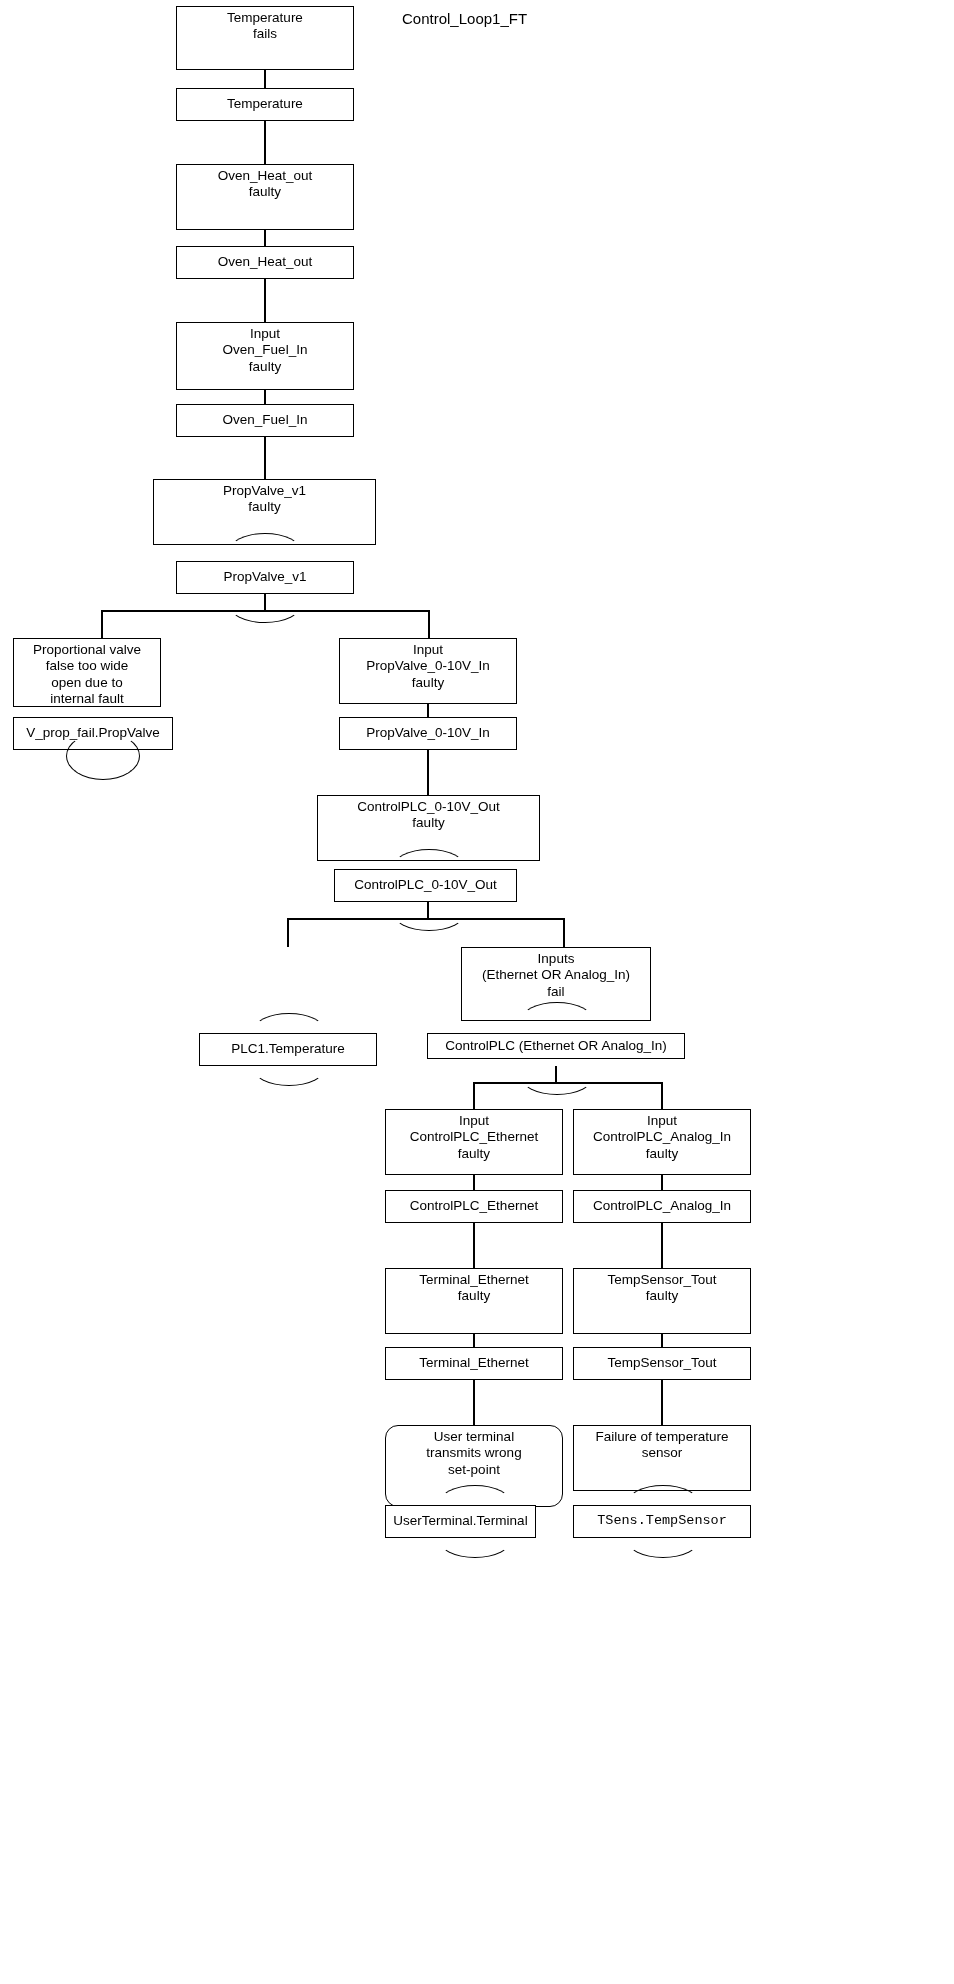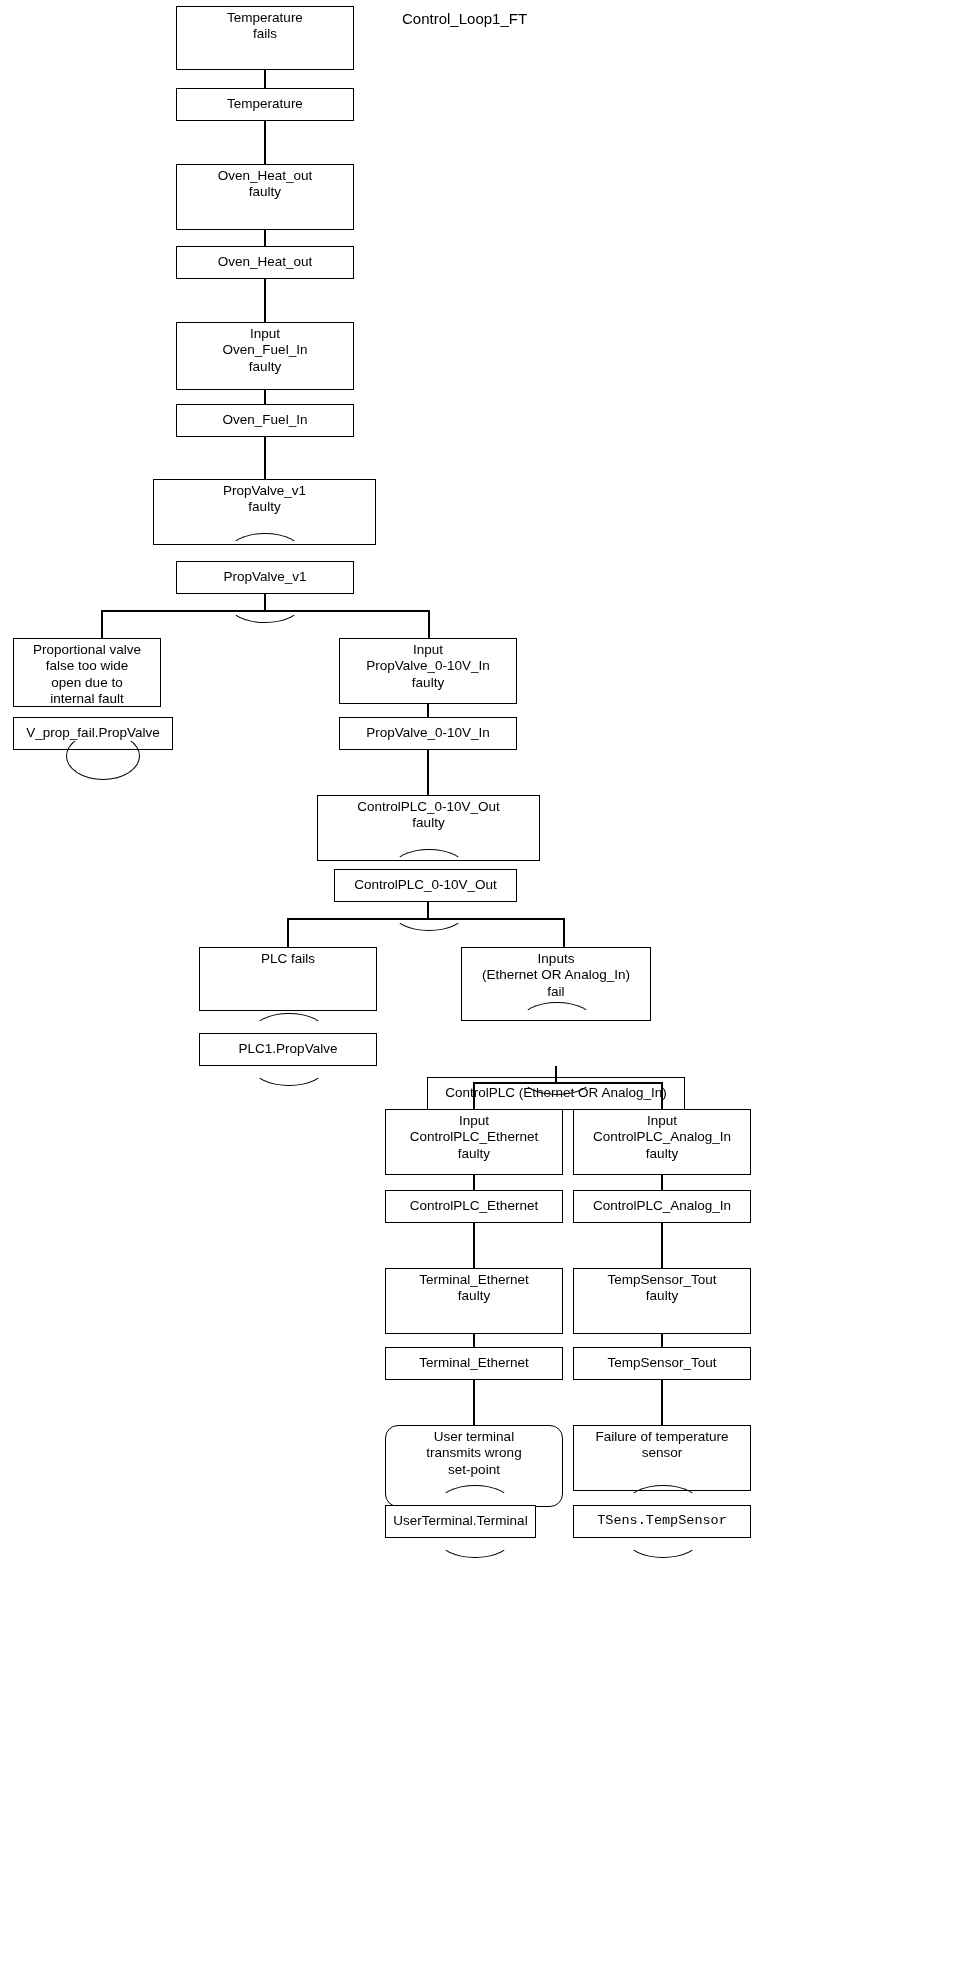--- a/index.html
+++ b/index.html
@@ -138,34 +138,33 @@
 
   <div class="node center" style="left:334px; top:869px; width:183px; height:33px;">ControlPLC_0-10V_Out</div>
 
   <div class="arc" style="left:392px; top:893px; width:72px; height:36px;"></div>
 
   <div class="edge vline" style="left:427px; top:902px; width:2px; height:16px;"></div>
   <div class="edge hline" style="left:287px; top:918px; width:278px; height:2px;"></div>
   <div class="edge vline" style="left:287px; top:918px; width:2px; height:29px;"></div>
   <div class="edge vline" style="left:563px; top:918px; width:2px; height:29px;"></div>
 
-  <div class="node" style="left:199px; top:947px; width:178px; height:64px;">PLC fails</div>
-
-  <div class="node center" style="left:199px; top:1033px; width:178px; height:33px;">PLC1.PropValve</div>
+
+  <div class="node center" style="left:199px; top:1033px; width:178px; height:33px;">PLC1.Temperature</div>
 
   <div class="arc" style="left:252px; top:1013px; width:72px; height:36px; border-bottom-color:transparent; border-top-color:#000;"></div>
   <div class="arc" style="left:252px; top:1048px; width:72px; height:36px;"></div>
 
   <div class="node" style="left:461px; top:947px; width:190px; height:74px;">Inputs
 (Ethernet OR Analog_In)
 fail</div>
 
   <div class="arc-up" style="left:520px; top:1002px; width:72px; height:36px;"></div>
 
-  <div class="node center" style="left:427px; top:1033px; width:258px; height:33px;margin-top:44px;">ControlPLC (Ethernet OR Analog_In)</div>
+  <div class="node center" style="left:427px; top:1033px; width:258px; height:26px;">ControlPLC (Ethernet OR Analog_In)</div>
 
   <div class="arc" style="left:520px; top:1057px; width:72px; height:36px;"></div>
 
   <div class="edge vline" style="left:555px; top:1066px; width:2px; height:16px;"></div>
   <div class="edge hline" style="left:473px; top:1082px; width:190px; height:2px;"></div>
   <div class="edge vline" style="left:473px; top:1082px; width:2px; height:27px;"></div>
   <div class="edge vline" style="left:661px; top:1082px; width:2px; height:27px;"></div>
 
   <div class="node" style="left:385px; top:1109px; width:178px; height:66px;">Input
 ControlPLC_Ethernet

